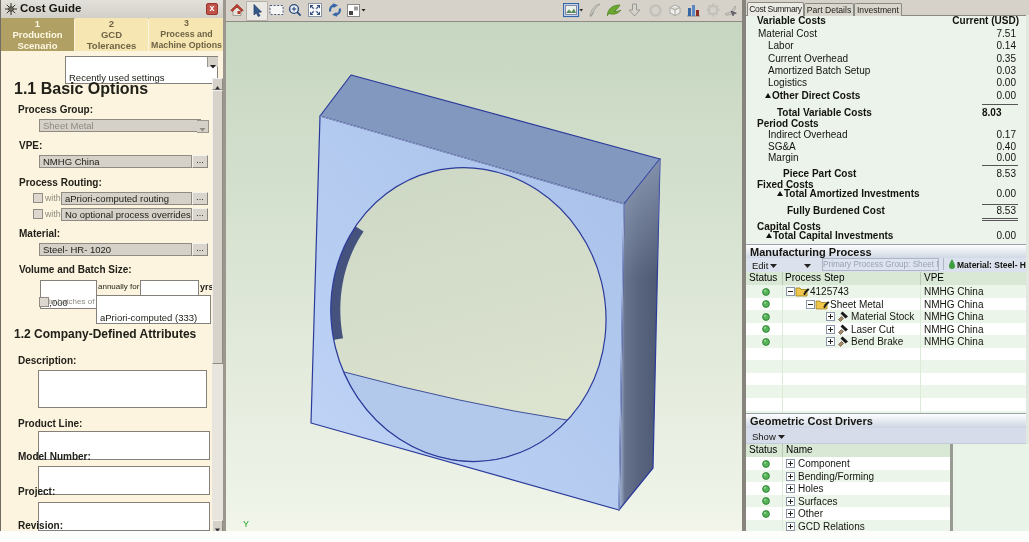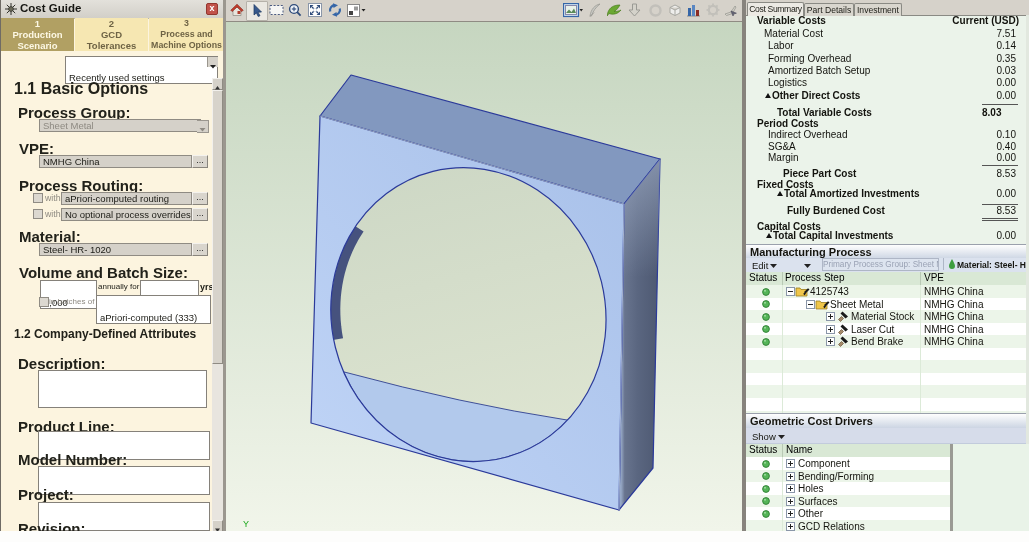--- a/index.html
+++ b/index.html
@@ -1,17 +1,17 @@
 <!DOCTYPE html>
 <html><head><meta charset="utf-8"><style>
 html,body{margin:0;padding:0;}
 body{width:1029px;height:542px;position:relative;overflow:hidden;background:#fdfdfc;
  font-family:"Liberation Sans",sans-serif;-webkit-font-smoothing:antialiased;}
 .a{position:absolute;}
-.lbl{font-weight:bold;font-size:15px;color:#21211a;}
+.lbl{font-weight:bold;font-size:10px;color:#21211a;}
 .fld{position:absolute;background:#d5d1c9;border:1px solid #8f8b83;font-size:9.5px;color:#1c1c16;
  padding:0 0 0 3px;line-height:11px;height:11px;overflow:hidden;white-space:nowrap;}
 .wfld{position:absolute;background:#fff;border:1px solid #85817a;font-size:9.5px;color:#1c1c16;
  padding:16px 0 0 3px;line-height:11px;height:11px;overflow:hidden;white-space:nowrap;}
 .dots{position:absolute;width:14px;height:11px;background:#d9d5cd;border:1px solid #89857d;
  border-top-color:#f4f2ee;border-left-color:#f4f2ee;font-size:9px;line-height:8px;text-align:center;color:#222;}
 .cb{position:absolute;width:8px;height:8px;background:#dcd8d0;border:1px solid #908c84;}
 .graytxt{position:absolute;font-size:8.8px;color:#8e8a82;white-space:nowrap;}
 .blktxt{position:absolute;font-size:9px;color:#1c1c16;white-space:nowrap;}
 .row{position:absolute;left:0;width:100%;overflow:hidden;}
@@ -258,29 +258,29 @@
     <div class="a" style="left:58px;top:3px;width:48px;height:12px;background:#d9d6ce;border:1px solid #8a8a84;border-bottom:none;border-radius:2px 2px 0 0;text-align:center;font-size:8.6px;color:#1c1c16;line-height:12px;white-space:nowrap;overflow:hidden;">Part Details</div>
     <div class="a" style="left:108px;top:3px;width:46px;height:12px;background:#d9d6ce;border:1px solid #8a8a84;border-bottom:none;border-radius:2px 2px 0 0;text-align:center;font-size:8.6px;color:#1c1c16;line-height:12px;white-space:nowrap;overflow:hidden;">Investment</div>
   </div>
 
   <div class="a" id="costrows" style="left:0;top:0;width:283px;height:244px;overflow:hidden;color:#13130e;">
       <div class="row" style="top:15px;height:12px;">
         <span style="position:absolute;left:11px;font-weight:bold;white-space:nowrap;">Variable Costs</span>
         <span style="position:absolute;left:193px;width:80px;text-align:right;font-weight:bold;">Current (USD)</span>
       </div>
       <div class="row" style="top:27.5px;height:12px;">
-        <span style="position:absolute;left:18px;white-space:nowrap;">Material Cost</span>
+        <span style="position:absolute;left:12px;white-space:nowrap;">Material Cost</span>
         <span style="position:absolute;left:220px;width:50px;text-align:right;">7.51</span>
       </div>
       <div class="row" style="top:40px;height:12px;">
         <span style="position:absolute;left:22px;white-space:nowrap;">Labor</span>
         <span style="position:absolute;left:220px;width:50px;text-align:right;">0.14</span>
       </div>
       <div class="row" style="top:52.5px;height:12px;">
-        <span style="position:absolute;left:22px;white-space:nowrap;">Forming Overhead</span>
+        <span style="position:absolute;left:22px;white-space:nowrap;">Current Overhead</span>
         <span style="position:absolute;left:220px;width:50px;text-align:right;">0.35</span>
       </div>
       <div class="row" style="top:65px;height:12px;">
         <span style="position:absolute;left:22px;white-space:nowrap;">Amortized Batch Setup</span>
         <span style="position:absolute;left:220px;width:50px;text-align:right;">0.03</span>
       </div>
       <div class="row" style="top:77px;height:12px;">
         <span style="position:absolute;left:22px;white-space:nowrap;">Logistics</span>
         <span style="position:absolute;left:220px;width:50px;text-align:right;">0.00</span>
       </div>
@@ -290,21 +290,21 @@
       </div>
       <div class="row" style="top:107px;height:12px;">
         <span style="position:absolute;left:31px;font-weight:bold;white-space:nowrap;">Total Variable Costs</span>
         <span style="position:absolute;left:236px;width:50px;text-align:left;font-weight:bold;">8.03</span>
       </div>
       <div class="row" style="top:117.7px;height:12px;">
         <span style="position:absolute;left:11px;font-weight:bold;white-space:nowrap;">Period Costs</span>
       </div>
       <div class="row" style="top:128.6px;height:12px;">
         <span style="position:absolute;left:22px;white-space:nowrap;">Indirect Overhead</span>
-        <span style="position:absolute;left:220px;width:50px;text-align:right;">0.10</span>
+        <span style="position:absolute;left:220px;width:50px;text-align:right;">0.17</span>
       </div>
       <div class="row" style="top:140.5px;height:12px;">
         <span style="position:absolute;left:22px;white-space:nowrap;">SG&amp;A</span>
         <span style="position:absolute;left:220px;width:50px;text-align:right;">0.40</span>
       </div>
       <div class="row" style="top:152.4px;height:12px;">
         <span style="position:absolute;left:22px;white-space:nowrap;">Margin</span>
         <span style="position:absolute;left:220px;width:50px;text-align:right;">0.00</span>
       </div>
       <div class="row" style="top:167.9px;height:12px;">

